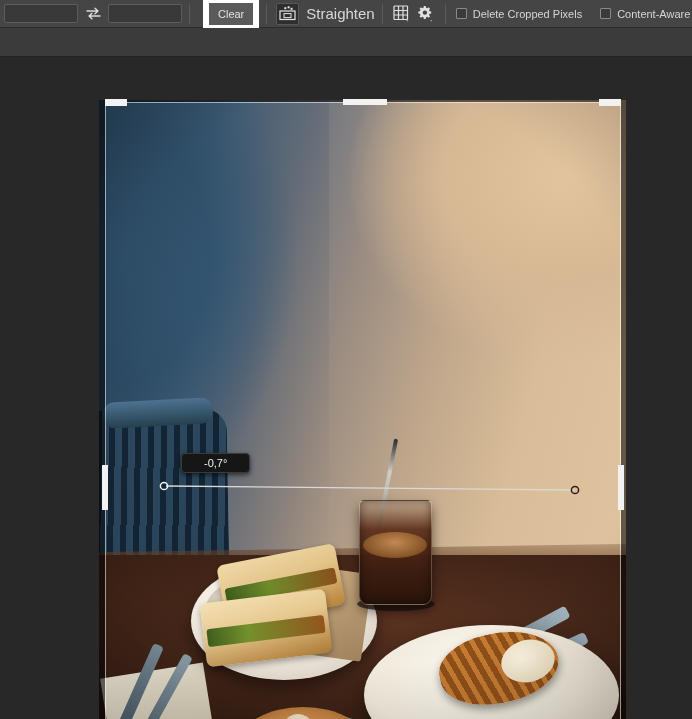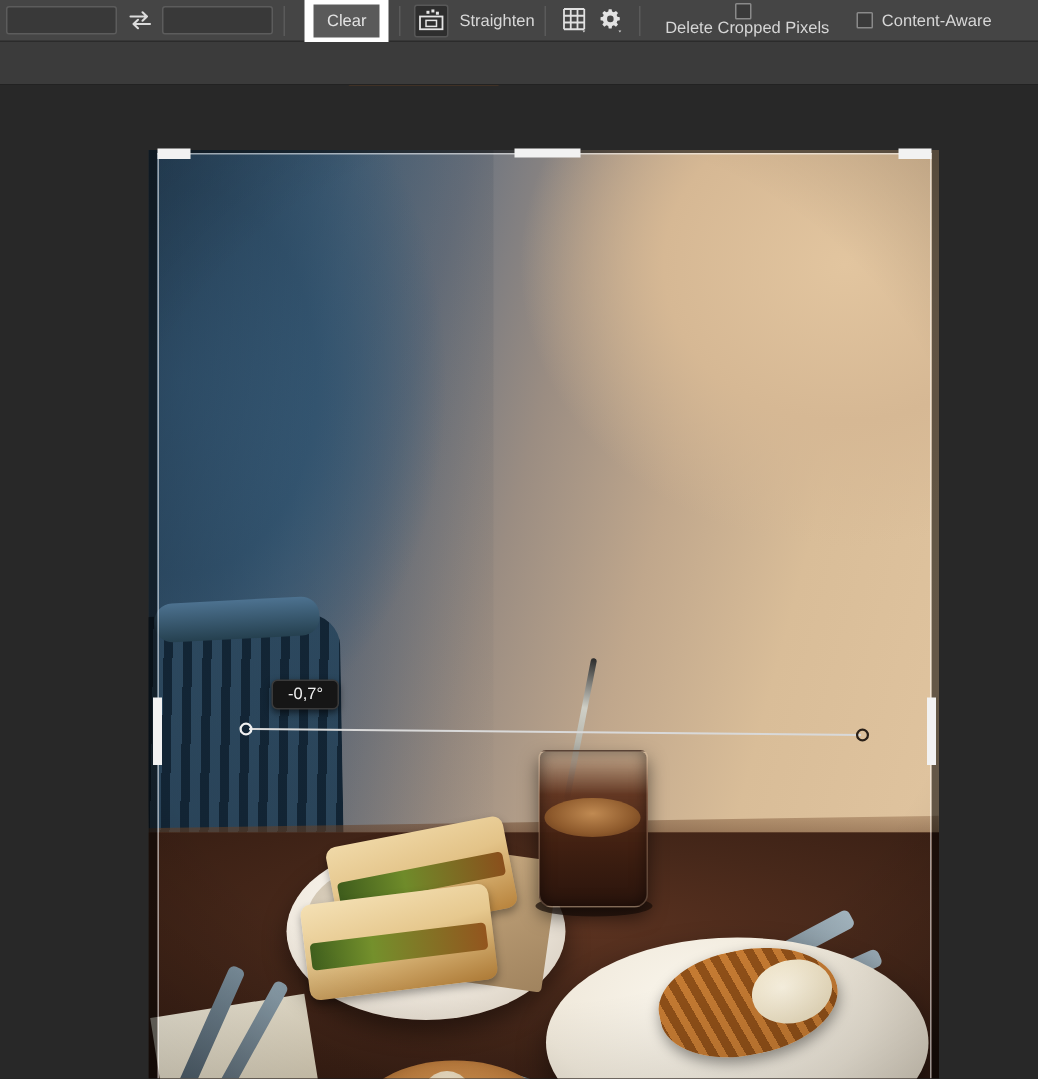--- a/index.html
+++ b/index.html
@@ -52,21 +52,21 @@
   }
   #straighten-icon-btn {
     width: 23px; height: 22px;
     background: #2e2e2e;
     border: 1px solid #585858;
     border-radius: 2px;
     display: flex; align-items: center; justify-content: center;
     margin-left: 2px;
   }
   #straighten-label {
-    color: #d8d8d8; font-size: 11px;
+    color: #d8d8d8; font-size: 15px;
     margin-left: 7px;
   }
   .icon-btn {
     width: 24px; height: 22px;
     display: flex; align-items: center; justify-content: center;
     position: relative;
   }
   .cb-wrap { display: flex; align-items: center; }
   .cb-box {
     width: 11px; height: 11px;
@@ -330,21 +330,21 @@
     position: absolute; left: 0; top: 0;
     width: 692px; height: 662px;
     pointer-events: none;
   }
   #angle-tooltip {
     position: absolute;
     left: 181px; top: 396px;
     background: #161616;
     border: 1px solid #3a3a3a;
     border-radius: 4px;
-    padding: 3px 10px;
+    padding: 3px 22px;
     color: #f0f0f0;
     font-size: 11px;
     box-shadow: 0 2px 5px rgba(0,0,0,0.6);
   }
 </style>
 </head>
 <body>
 
 <div id="options-bar">
 
@@ -392,21 +392,21 @@
   <div class="icon-btn">
     <svg width="17" height="17" viewBox="0 0 17 17">
       <path d="M7.2 1 h2.3 l0.35 1.9 1.45 0.6 1.6 -1.1 1.6 1.6 -1.1 1.6 0.6 1.45 1.9 0.35 v2.3 l-1.9 0.35 -0.6 1.45 1.1 1.6 -1.6 1.6 -1.6 -1.1 -1.45 0.6 -0.35 1.9 h-2.3 l-0.35 -1.9 -1.45 -0.6 -1.6 1.1 -1.6 -1.6 1.1 -1.6 -0.6 -1.45 -1.9 -0.35 v-2.3 l1.9 -0.35 0.6 -1.45 -1.1 -1.6 1.6 -1.6 1.6 1.1 1.45 -0.6 z" fill="#e2e2e2" transform="scale(0.85) translate(0.8,0.3)"></path>
       <circle cx="7.9" cy="7.6" r="2.2" fill="#454545"></circle>
       <path d="M13.3 15.3 L15.2 15.3 L14.25 16.6 Z" fill="#d0d0d0"></path>
     </svg>
   </div>
 
   <div class="sep"></div>
 
-  <div class="cb-wrap" style="margin-left:3px;flex-direction:column;">
+  <div class="cb-wrap" style="margin-left:3px;">
     <div class="cb-box"></div>
     <div class="cb-label">Delete Cropped Pixels</div>
   </div>
 
   <div class="cb-wrap" style="margin-left:18px;">
     <div class="cb-box"></div>
     <div class="cb-label">Content-Aware</div>
   </div>
 </div>
 

